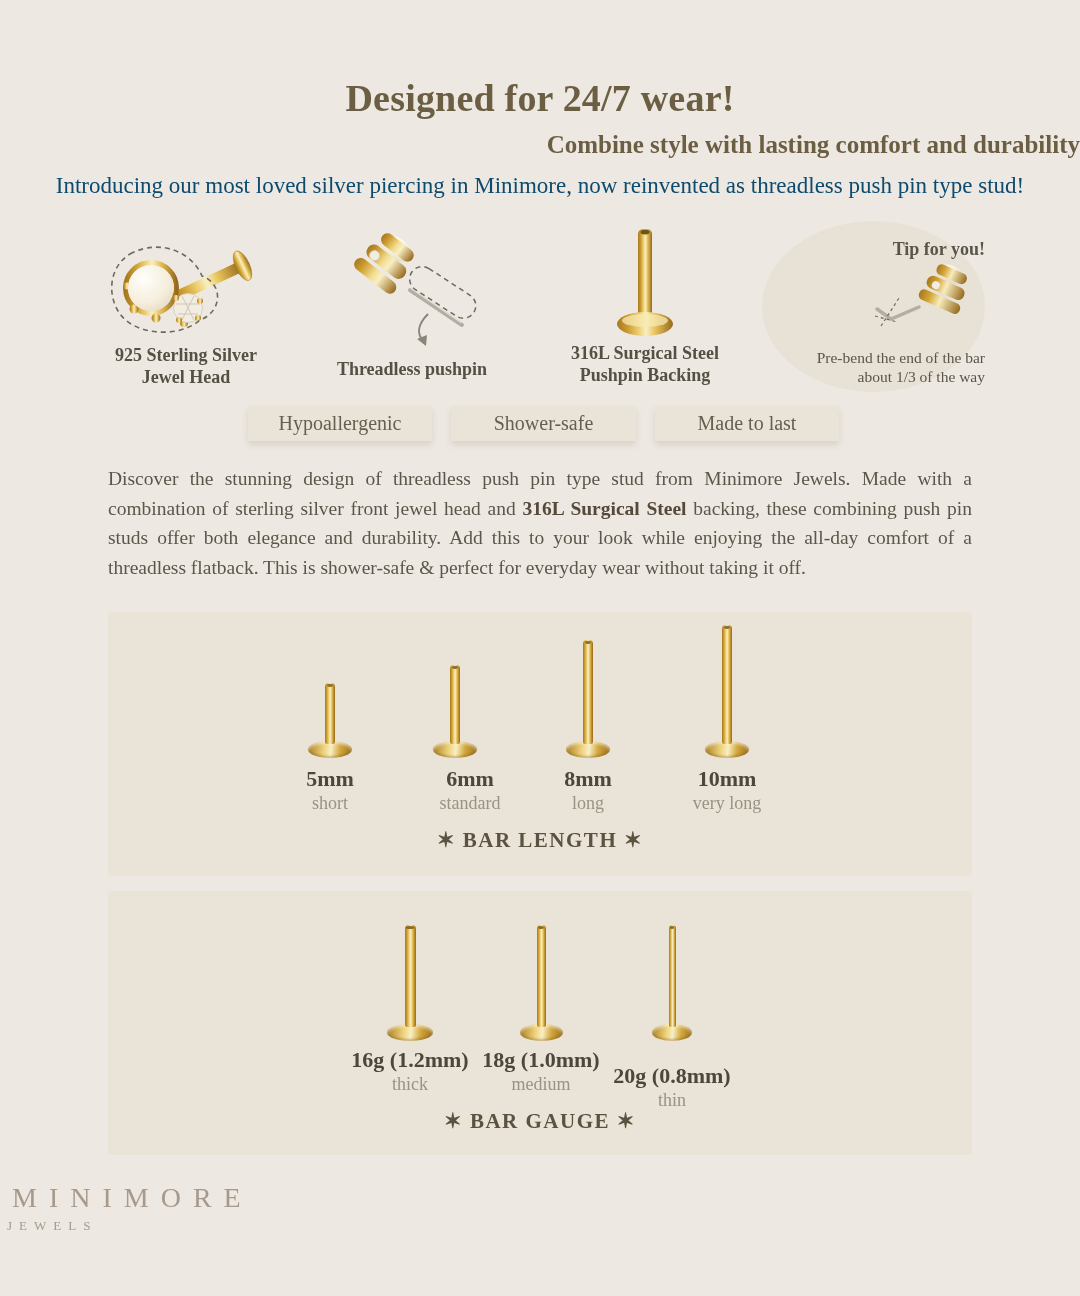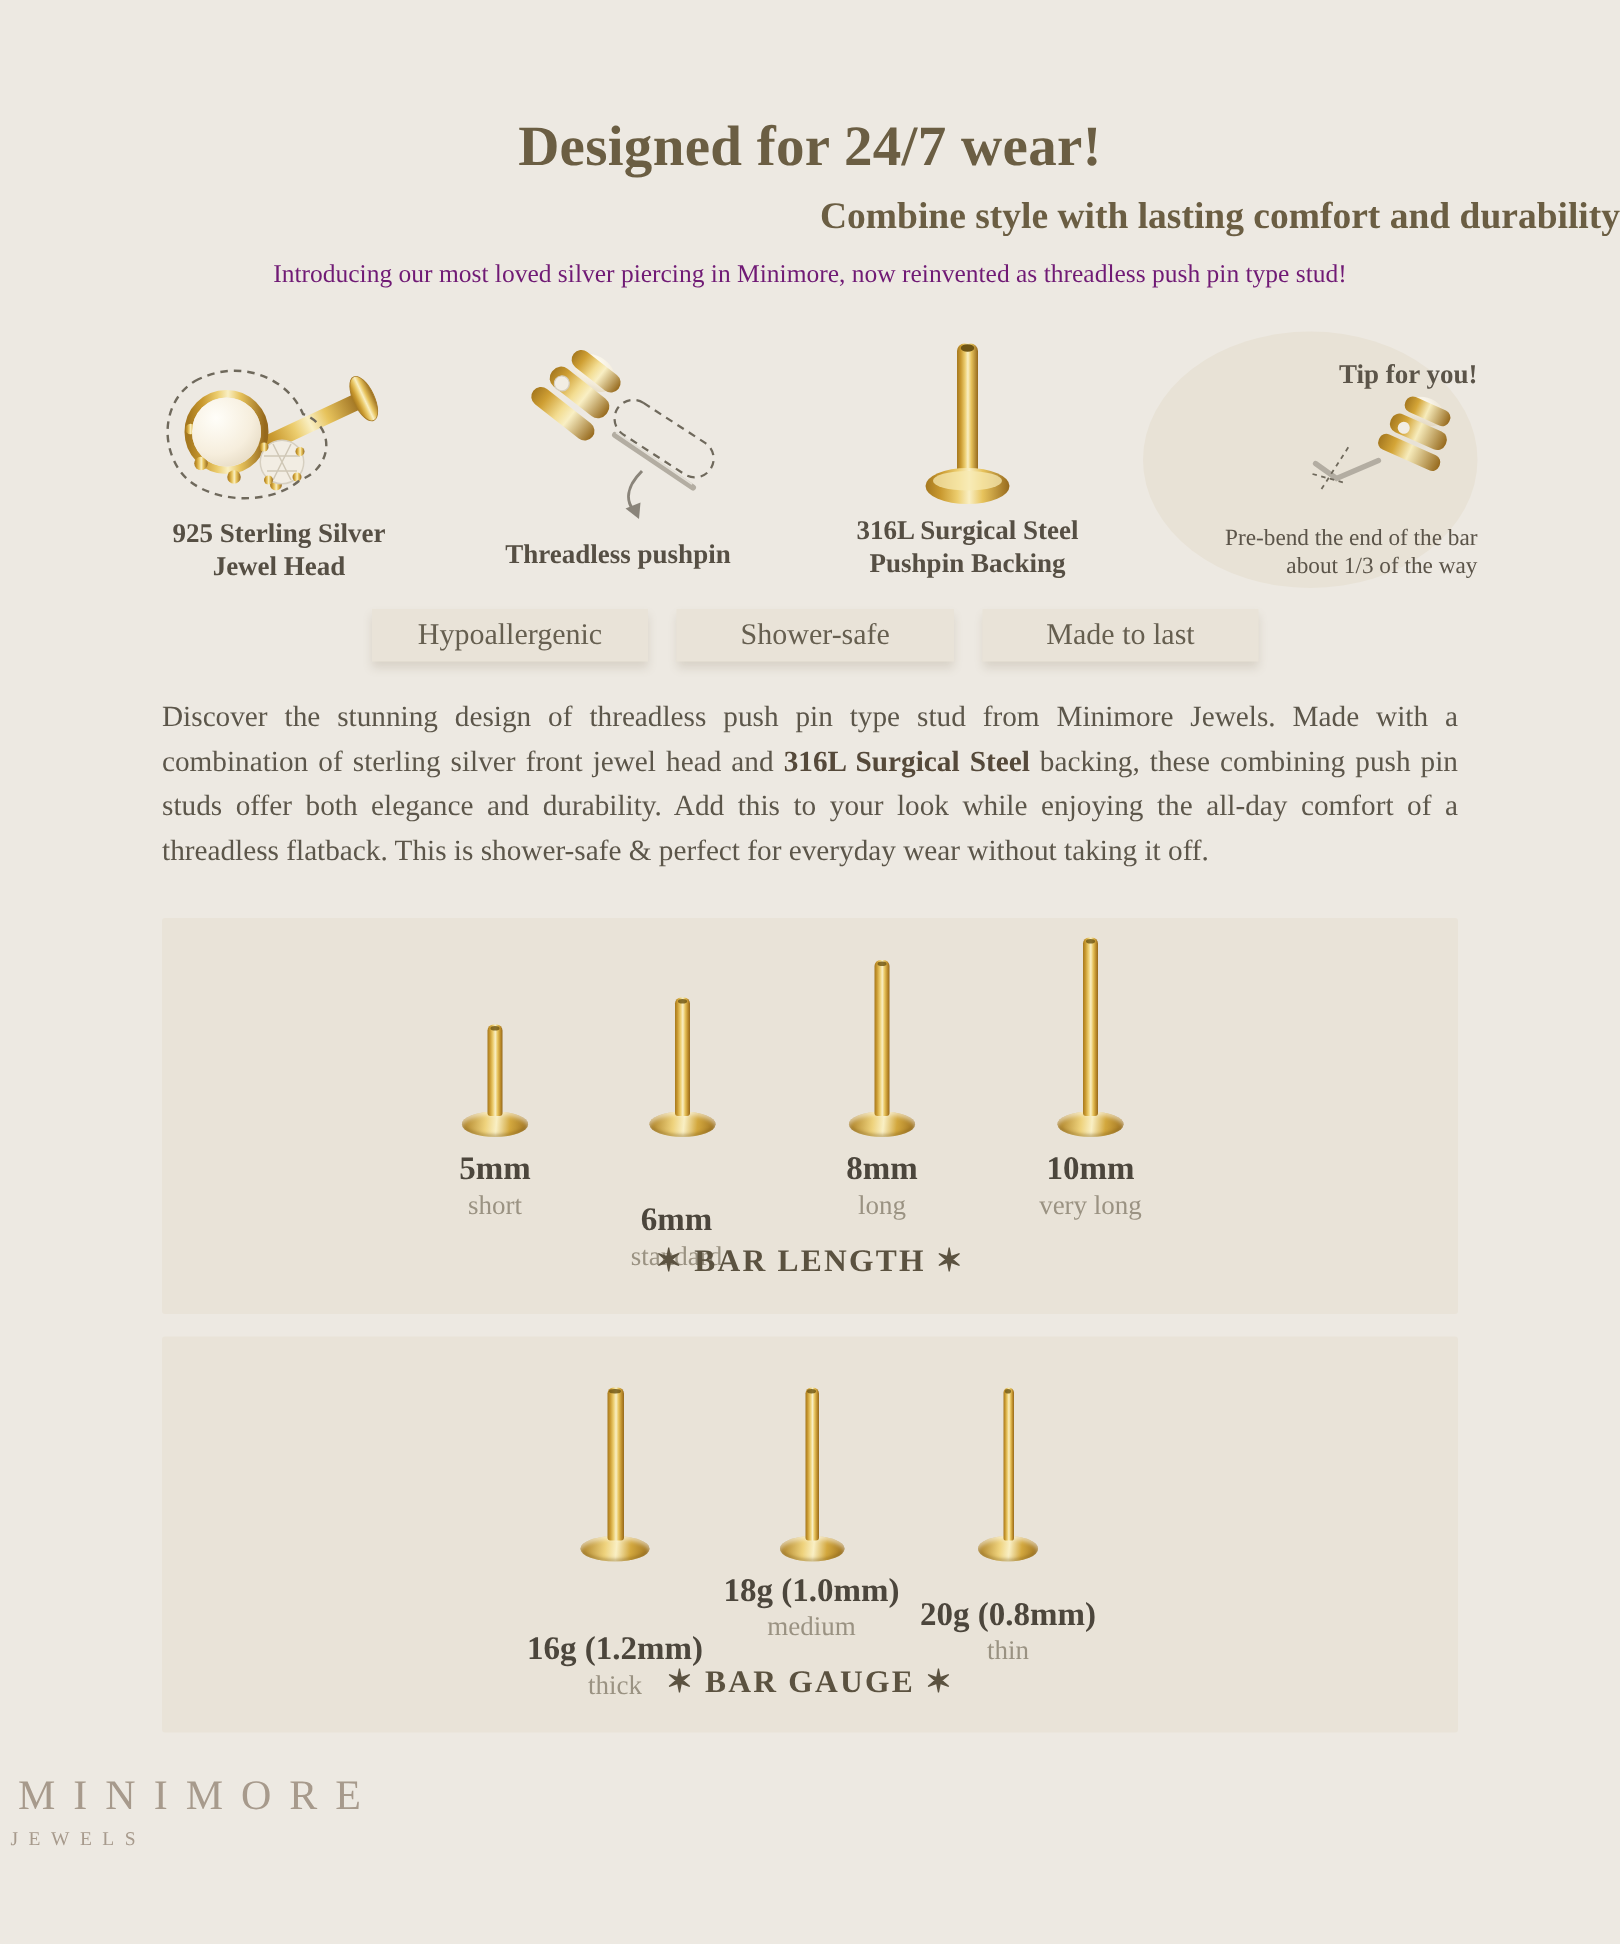--- a/index.html
+++ b/index.html
@@ -5,21 +5,21 @@
   html,body{margin:0;padding:0;background:#ede9e2;}
   .page{
     position:relative;width:1080px;height:1296px;margin:0 auto;
     background:#ede9e2;overflow:hidden;
     font-family:"Liberation Serif","DejaVu Serif",serif;
     color:#5c564a;
   }
   .center{left:0;width:1080px;text-align:center;position:absolute;}
   .title{top:76px;font-size:38px;font-weight:bold;color:#6b5e43;letter-spacing:.2px;margin:0;}
   .subtitle{top:131px;font-size:25px;font-weight:bold;color:#6b5e43;margin:0;text-align:right;}
-  .intro{top:173px;font-size:17px;color:#701a75;margin:0;}
+  .intro{top:173px;font-size:23px;color:#0c4a6e;margin:0;}
 
   .feature{position:absolute;width:180px;height:185px;}
   .fcap{position:absolute;width:100%;text-align:center;font-weight:bold;
         font-size:18px;line-height:22px;color:#564f44;}
 
   .bubble{
     position:absolute;left:762px;top:221px;width:223px;height:171px;
     background:#e8e2d6;border-radius:50%;text-align:right;
   }
   .bubble-title{margin-top:18px;font-size:18px;font-weight:bold;color:#5b5449;}
@@ -231,21 +231,21 @@
     </div>
     <div class="barfig" style="left:589px;top:13px;">
       <div class="stem" style="width:10px;height:119px;"></div>
       <div class="bbase" style="width:44px;"></div>
     </div>
 
     <div class="sizelabel" style="left:152px;top:154px;width:140px;">
       <div class="sz">5mm</div>
       <div class="sub">short</div>
     </div>
-    <div class="sizelabel" style="left:273px;top:154px;width:140px;margin-top:34px;">
+    <div class="sizelabel" style="left:292px;top:154px;width:140px;">
       <div class="sz">6mm</div>
       <div class="sub">standard</div>
     </div>
     <div class="sizelabel" style="left:410px;top:154px;width:140px;">
       <div class="sz">8mm</div>
       <div class="sub">long</div>
     </div>
     <div class="sizelabel" style="left:549px;top:154px;width:140px;">
       <div class="sz">10mm</div>
       <div class="sub">very long</div>
@@ -261,21 +261,21 @@
     </div>
     <div class="barfig" style="left:403px;top:34px;">
       <div class="stem" style="width:9px;height:102px;"></div>
       <div class="bbase" style="width:43px;"></div>
     </div>
     <div class="barfig" style="left:534px;top:34px;">
       <div class="stem" style="width:7px;height:102px;"></div>
       <div class="bbase" style="width:40px;"></div>
     </div>
 
-    <div class="sizelabel" style="left:222px;top:156px;width:160px;margin-top:39px;">
+    <div class="sizelabel" style="left:222px;top:156px;width:160px;">
       <div class="sz">16g (1.2mm)</div>
       <div class="sub">thick</div>
     </div>
     <div class="sizelabel" style="left:353px;top:156px;width:160px;">
       <div class="sz">18g (1.0mm)</div>
       <div class="sub">medium</div>
     </div>
     <div class="sizelabel" style="left:484px;top:156px;width:160px;margin-top:16px;">
       <div class="sz">20g (0.8mm)</div>
       <div class="sub">thin</div>

